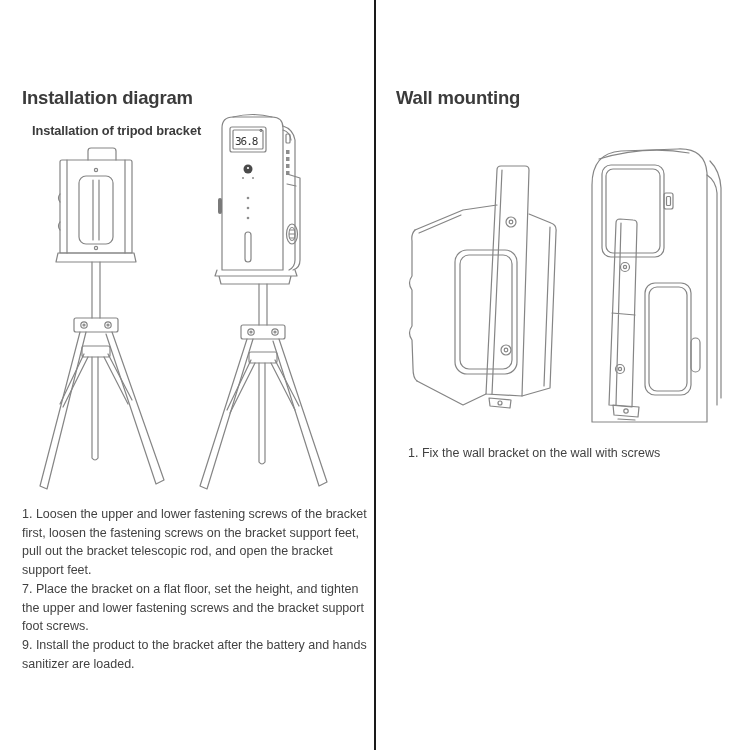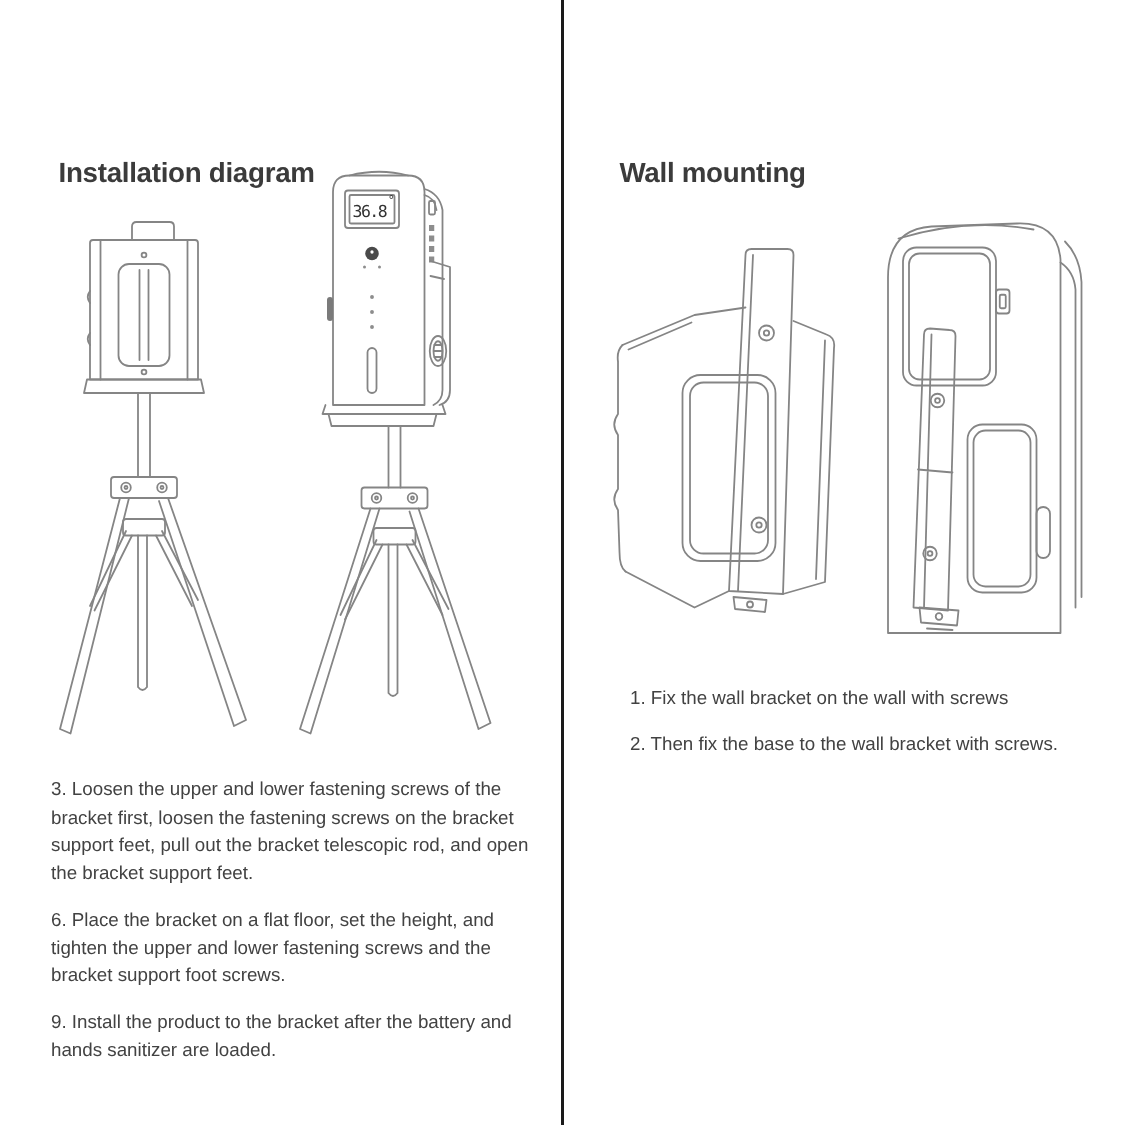--- a/index.html
+++ b/index.html
@@ -5,48 +5,49 @@
   html,body { margin:0; padding:0; background:#ffffff; }
   .sheet {
     position:relative; width:750px; height:750px; background:#ffffff;
     font-family:"Liberation Sans", sans-serif; overflow:hidden;
   }
   .divider {
     position:absolute; left:374px; top:0; width:2px; height:750px;
     background:#1a1a1a;
   }
   .title {
-    position:absolute; margin:17px; font-size:18.5px; font-weight:700;
+    position:absolute; margin:0; font-size:18.5px; font-weight:700;
     color:#3b3b3b; letter-spacing:-0.2px;
   }
   .title.left-title  { left:22px;  top:87px; }
   .title.right-title { left:396px; top:87px; }
   .subtitle {
     position:absolute; left:32px; top:123px; font-size:12.8px;
     font-weight:600; color:#3b3b3b; letter-spacing:-0.1px;
   }
   .instructions { position:absolute; color:#424242; font-weight:500; }
-  .instructions p { margin:12px; }
+  .instructions p { margin:0; }
   .instr-left  { left:22px;  top:505px; width:352px; font-size:12.5px; line-height:18.7px; }
   .instr-right { left:408px; top:444px; width:338px; font-size:12.5px; line-height:18.7px; }
   svg.art { position:absolute; }
   svg.art path, svg.art rect, svg.art circle, svg.art ellipse, svg.art line {
     stroke:#858585; fill:none; stroke-width:1.2;
     stroke-linecap:round; stroke-linejoin:round;
   }
 </style>
 </head>
 <body>
 
 <div class="sheet">
 
   <div class="divider"></div>
 
   <h1 class="title left-title">Installation diagram</h1>
 
+  <div class="subtitle">Installation of tripod bracket</div>
 
   <svg class="art" style="left:28px; top:146px;" width="152" height="352" viewBox="0 0 152 352">
     <g>
       <path d="M60,14 L60,5 Q60,2 63,2 L85,2 Q88,2 88,5 L88,14"></path>
       <path d="M32,16 Q32,14 34,14 L102,14 Q104,14 104,16 L104,107 L32,107 Z"></path>
       <path d="M39,14 V107 M97,14 V107"></path>
       <path d="M32,48 q-3,4 0,8 M32,76 q-3,4 0,8"></path>
       <rect x="51" y="30" width="34" height="68" rx="7"></rect>
       <path d="M65,34 V94 M71,34 V94"></path>
       <circle cx="68" cy="24" r="1.6"></circle>
@@ -119,22 +120,22 @@
     </g>
     <g>
       <path d="M54,227 L7,374 M60,227 L14,377 M7,374 L14,377"></path>
       <path d="M86,227 L134,370 M80,229 L126,374 M134,370 L126,374"></path>
       <path d="M66,251 V350 M72,251 V350 M66,350 Q69,354 72,350"></path>
       <path d="M58,248 L34,298 M62,251 L37,301 M82,248 L106,294 M78,251 L102,298"></path>
     </g>
   </svg>
 
   <div class="instructions instr-left">
-    <p>3. Loosen the upper and lower fastening screws of the bracket first, loosen the fastening screws on the bracket support feet, pull out the bracket telescopic rod, and open the bracket support feet.</p>
-    <p>6. Place the bracket on a flat floor, set the height, and tighten the upper and lower fastening screws and the bracket support foot screws.</p>
+    <p>1. Loosen the upper and lower fastening screws of the bracket first, loosen the fastening screws on the bracket support feet, pull out the bracket telescopic rod, and open the bracket support feet.</p>
+    <p>7. Place the bracket on a flat floor, set the height, and tighten the upper and lower fastening screws and the bracket support foot screws.</p>
     <p>9. Install the product to the bracket after the battery and hands sanitizer are loaded.</p>
   </div>
 
   <h1 class="title right-title">Wall mounting</h1>
 
   <svg class="art" style="left:405px; top:158px;" width="165" height="260" viewBox="0 0 165 260">
     <g>
       <path d="M10,72 L58,52 L92,47"></path>
       <path d="M10,72 Q6,76 7,83 L7,118 q-5,7 0,14 L7,168 q-5,7 0,14 L8,210 Q8,220 12,223"></path>
       <path d="M12,223 L58,247 L81,236"></path>
@@ -182,16 +183,15 @@
     </g>
     <g>
       <path d="M28,262 L54,264 L53,274 L29,272 Z"></path>
       <circle cx="41" cy="268" r="2.2"></circle>
       <path d="M33,276 L50,277"></path>
     </g>
   </svg>
 
   <div class="instructions instr-right">
     <p>1. Fix the wall bracket on the wall with screws</p>
-    <p>2. Then fix the base to the wall bracket with screws.</p>
   </div>
 
 </div>
 
 </body></html>

